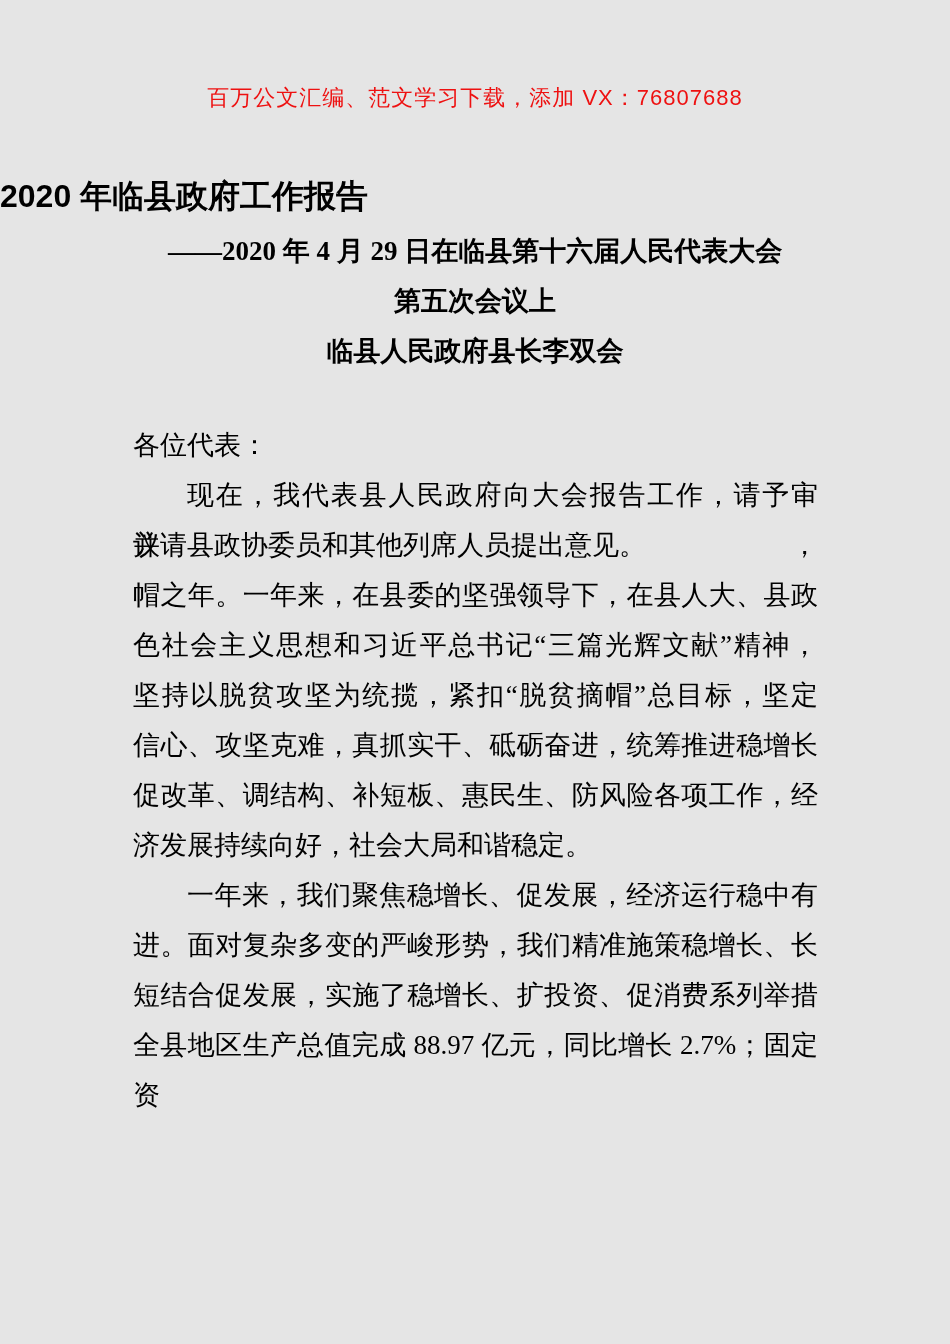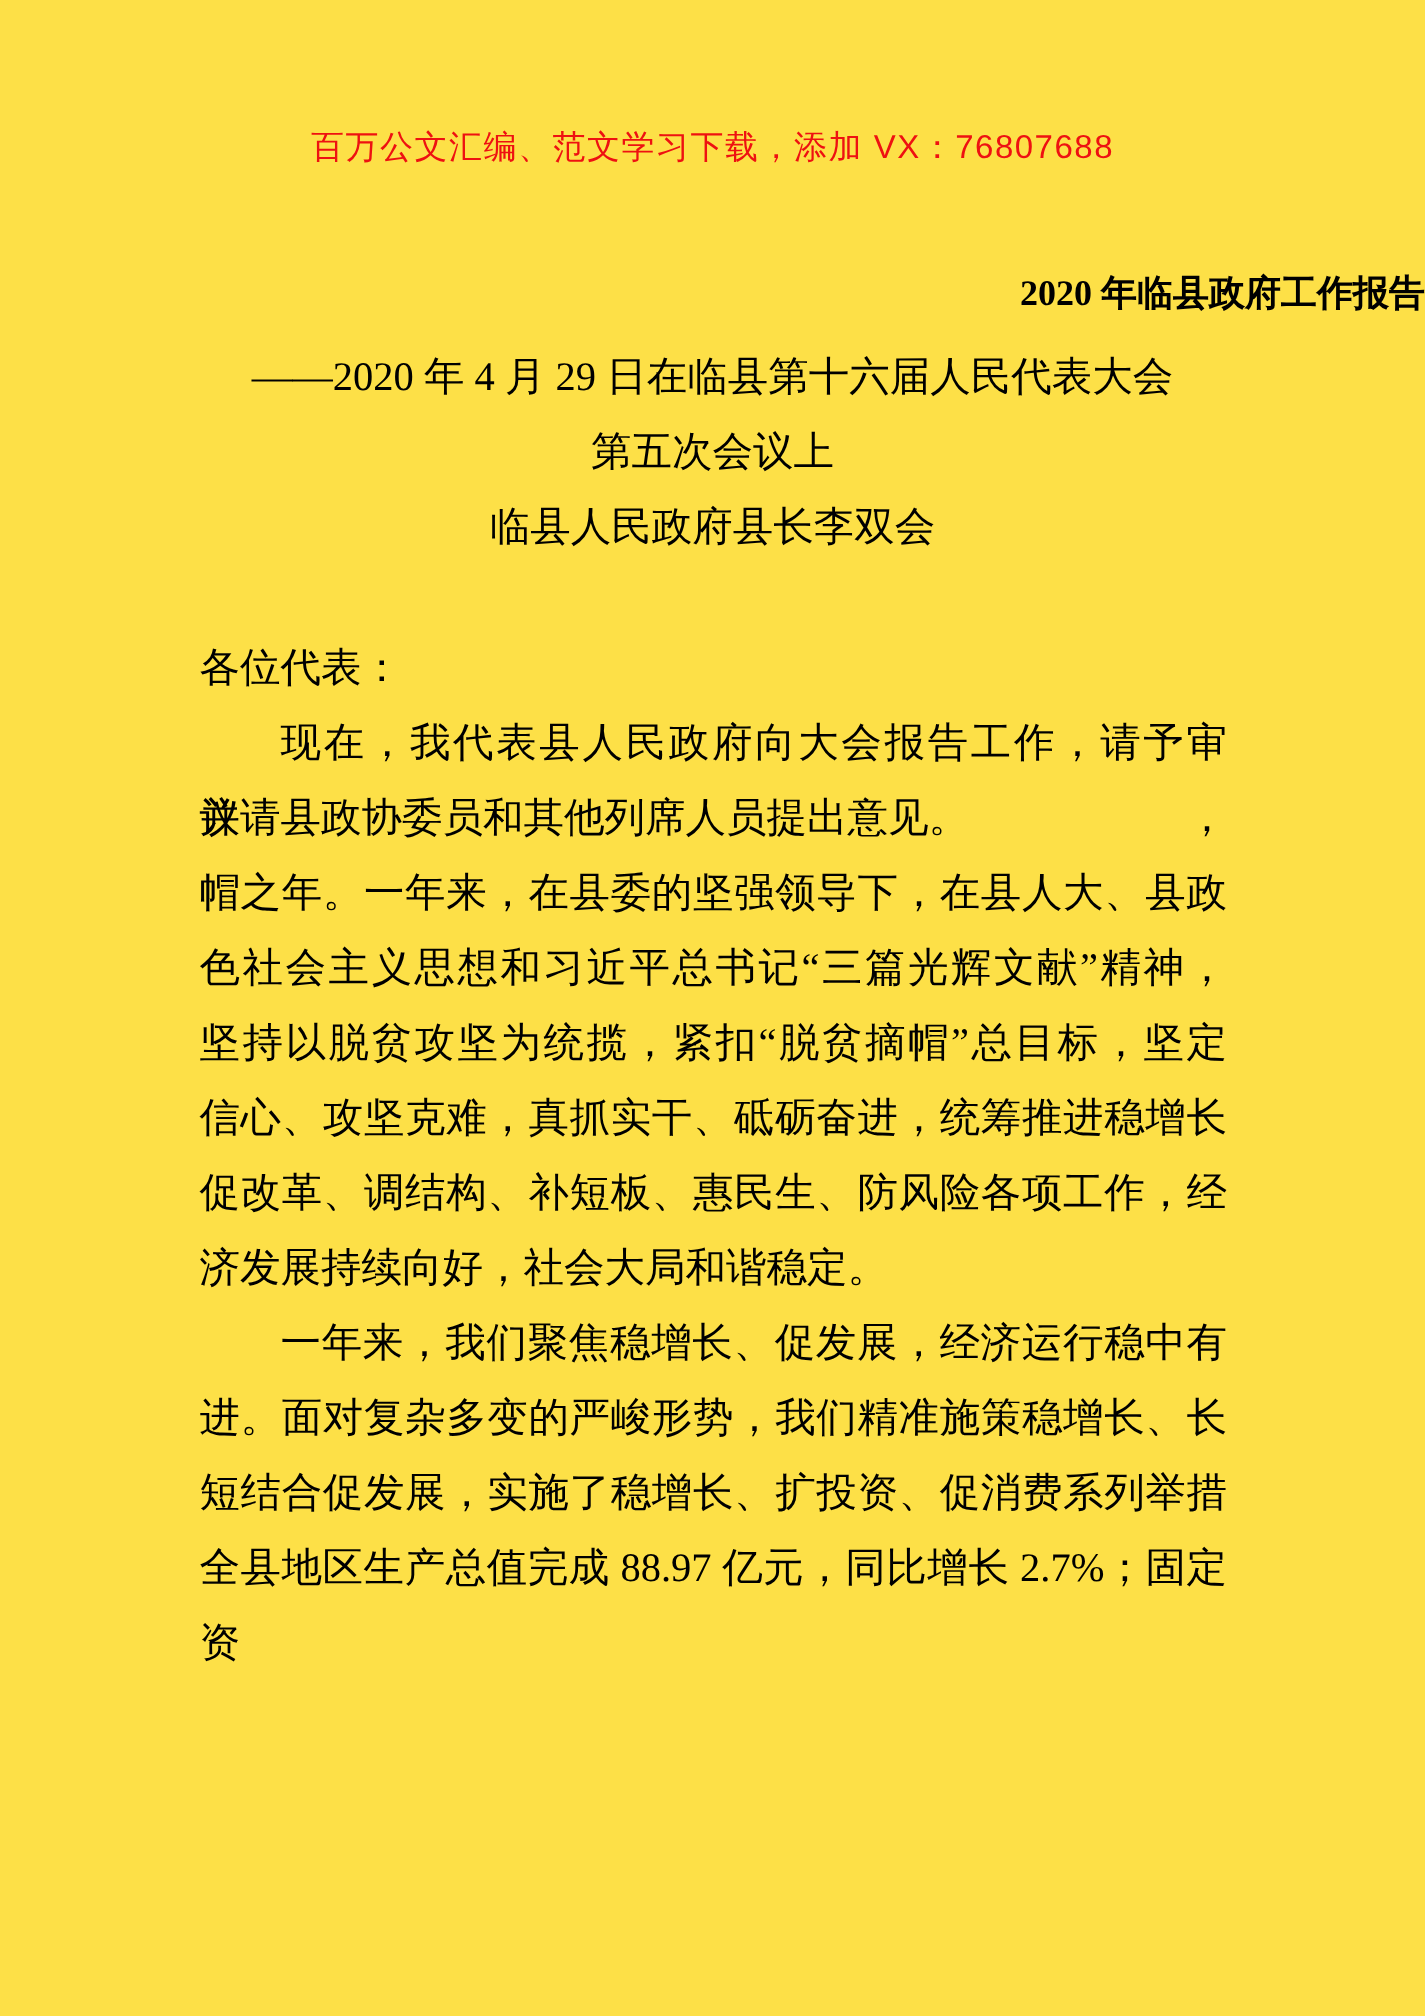--- a/index.html
+++ b/index.html
@@ -4,46 +4,46 @@
 <style>
   html, body {
     margin: 0;
     padding: 0;
     background: #ffffff;
   }
   .page {
     position: relative;
     width: 950px;
     height: 1344px;
-    background: #fde047;
+    background: #e5e5e5;
     color: #000000;
     overflow: hidden;
     font-family: "Liberation Serif", "DejaVu Serif", serif;
   }
   .banner {
     padding-top: 84px;
     text-align: center;
     font-family: "Liberation Sans", "DejaVu Sans", sans-serif;
     font-size: 22px;
     line-height: 28px;
     letter-spacing: 1px;
   }
   .doc-title {
     margin: 54px 0 0 0;
-    text-align: right;
-    font-size: 24px;
+    text-align: left;
+    font-size: 32px;
     font-weight: 700;
     line-height: 60px;
-    font-family: Liberation Serif, serif;
+    font-family: Liberation Sans, sans-serif;
   }
   .sub-line {
     text-align: center;
     font-size: 27px;
     line-height: 50px;
-    font-weight: 400;
+    font-weight: 700;
   }
   .doc-body {
     margin: 44px 132px 0 133px;
   }
   .line {
     height: 50px;
     line-height: 50px;
     font-size: 27px;
     text-align: justify;
     white-space: nowrap;

